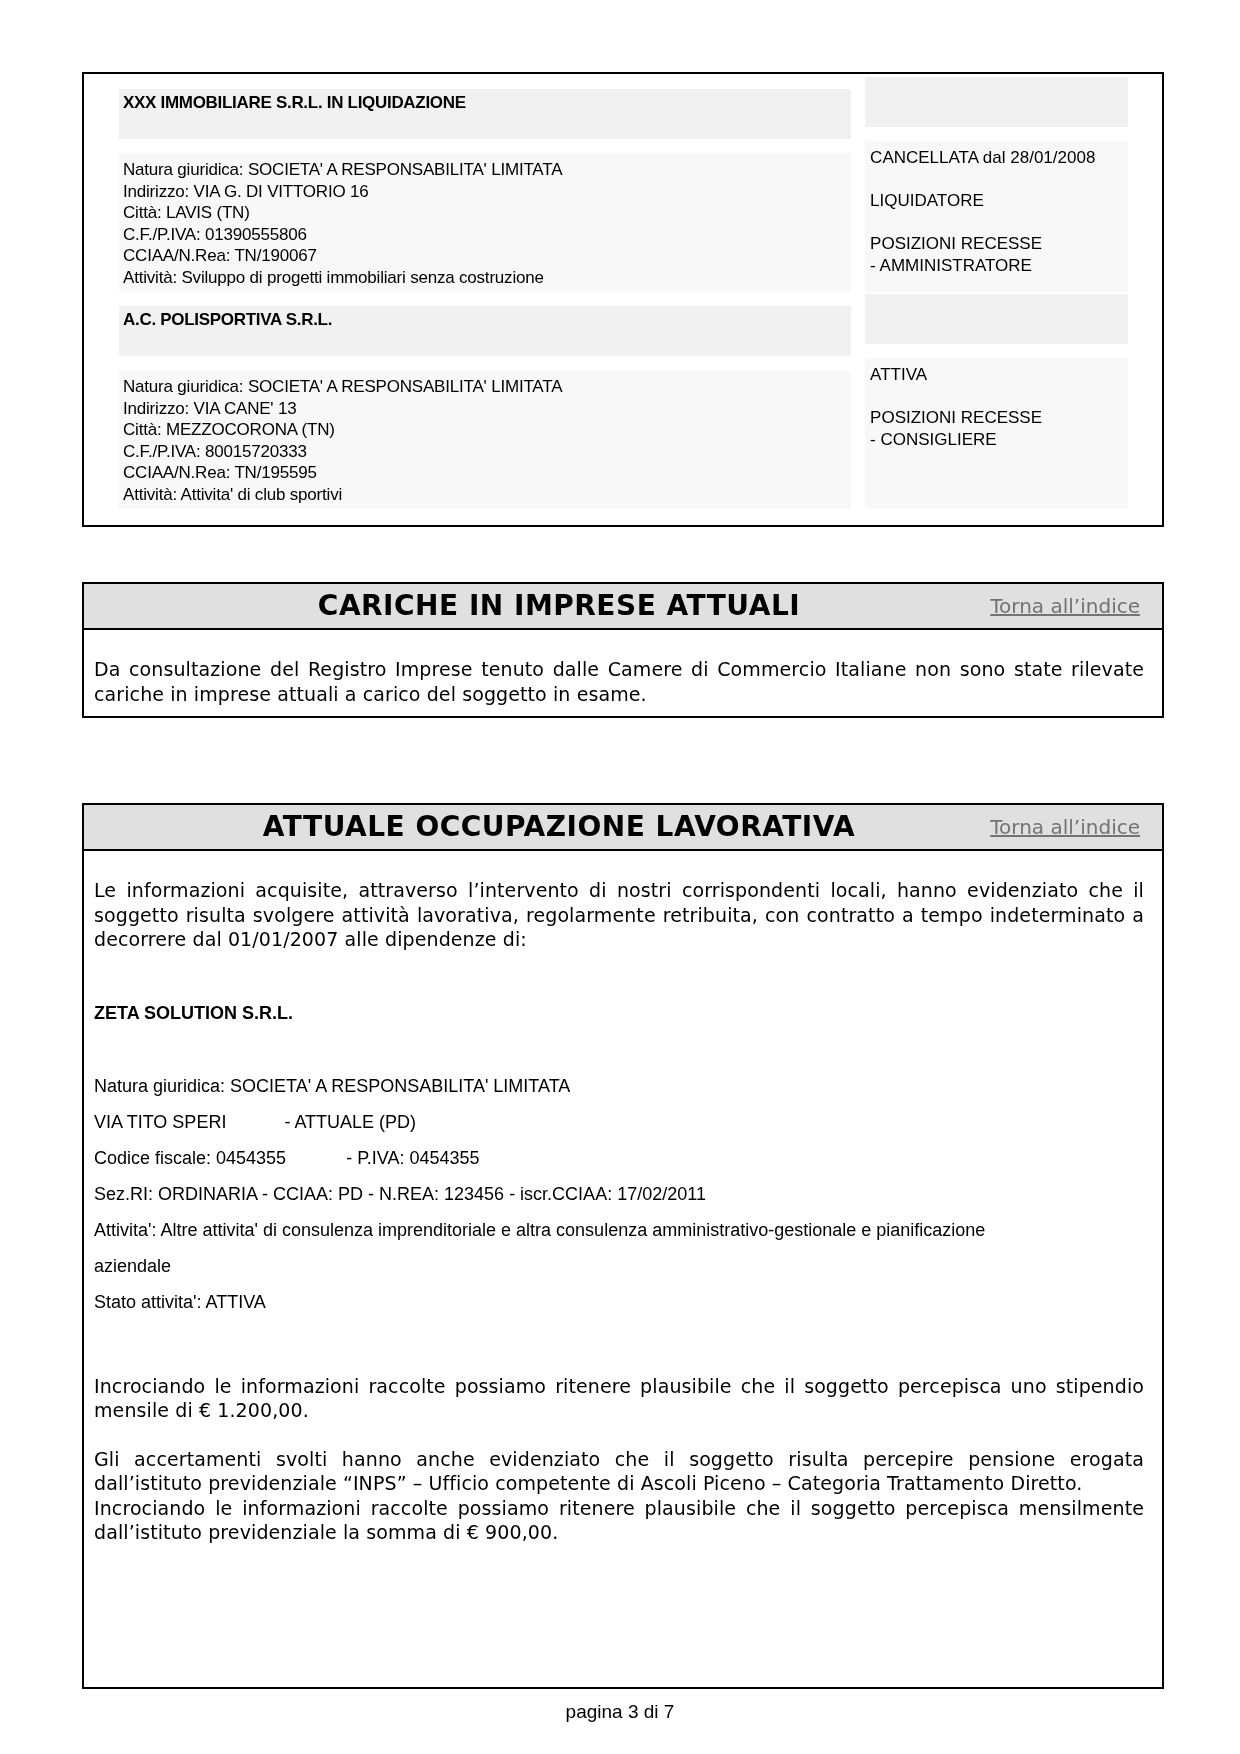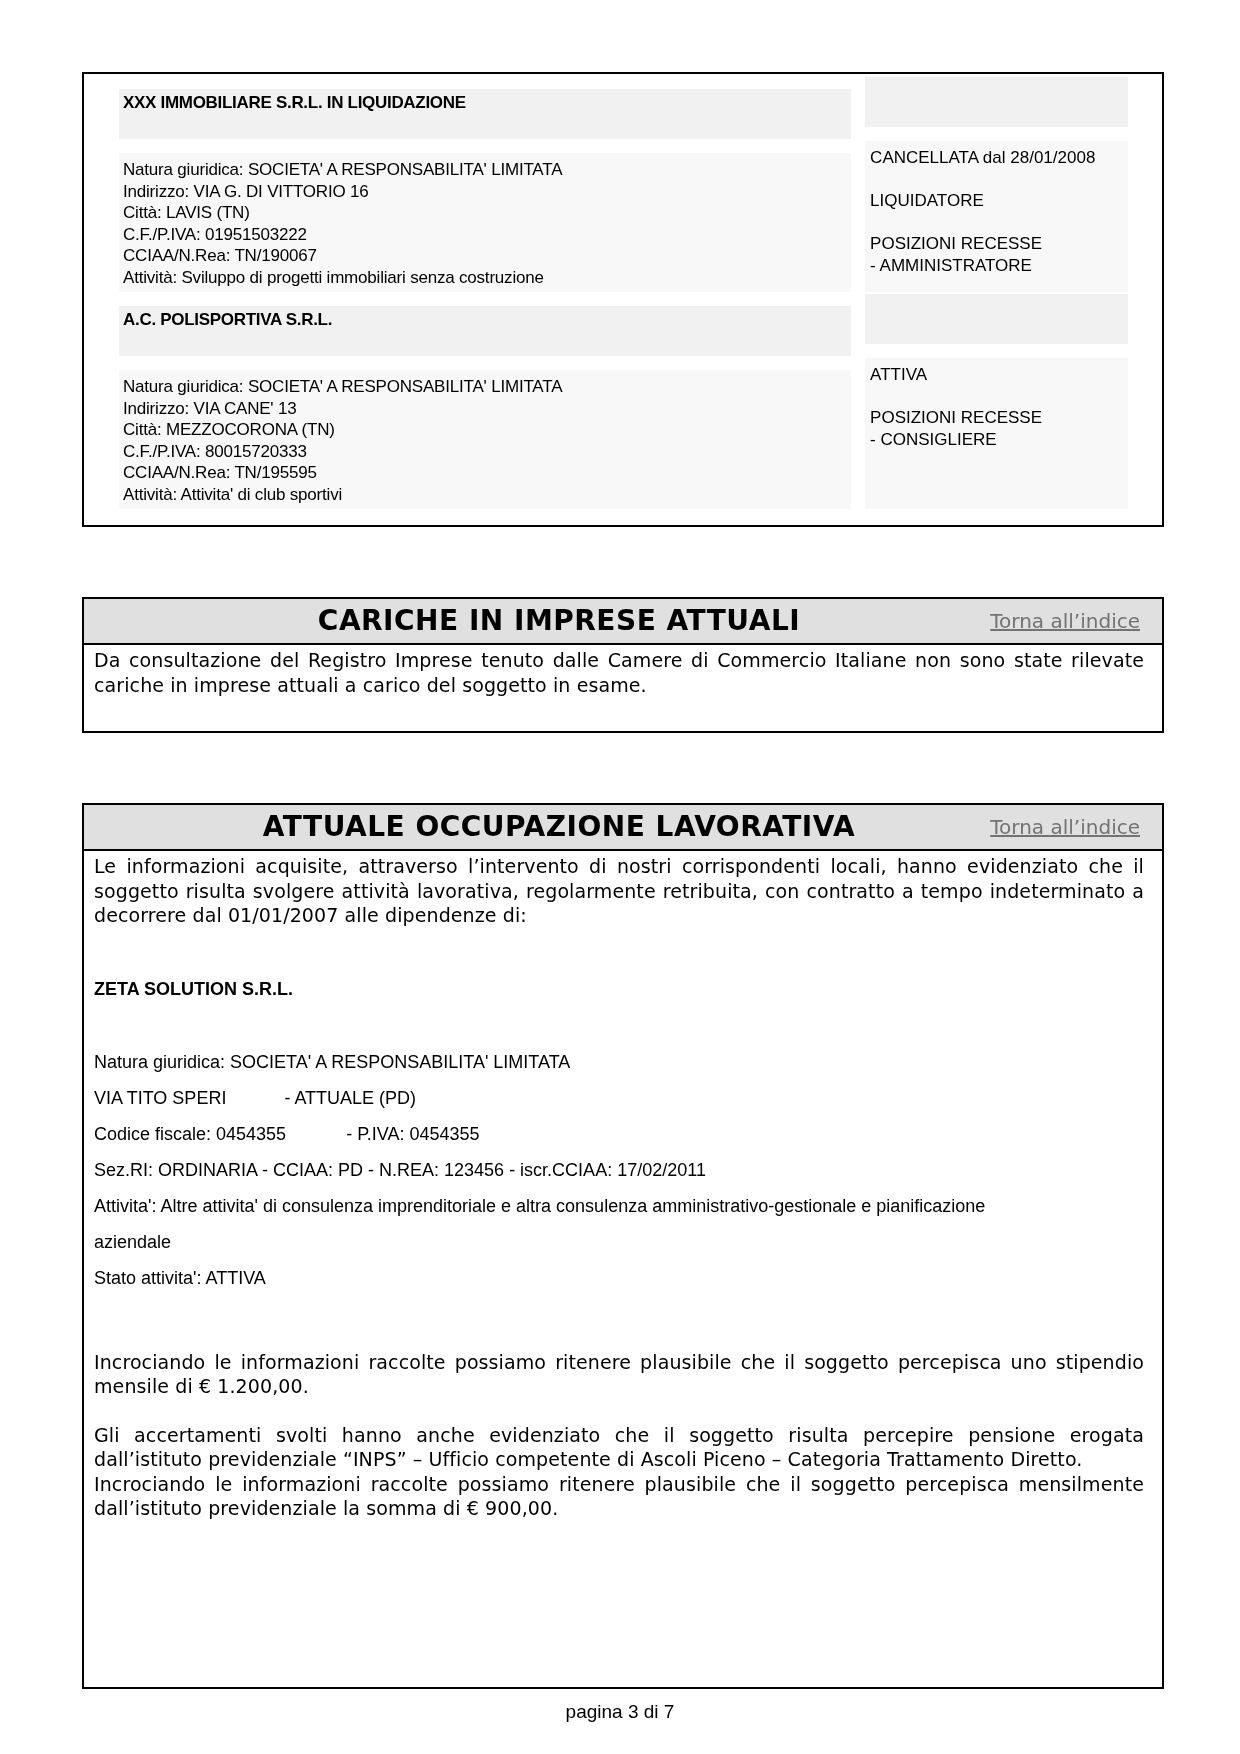--- a/index.html
+++ b/index.html
@@ -18,24 +18,24 @@
   .trow + .trow { margin-top:2px; }
   .cname { font-family:"Liberation Sans", sans-serif; font-weight:bold; font-size:17px; line-height:20px; letter-spacing:-0.3px; }
   .dline { font-family:"Liberation Sans", sans-serif; font-size:17px; line-height:21.5px; white-space:nowrap; letter-spacing:-0.2px; }
   .rline { font-family:"Liberation Sans", sans-serif; font-size:17px; line-height:21.5px; white-space:nowrap; }
   .gap { height:21.5px; }
 
   
   .shead { position:relative; height:44px; background:#e0e0e0; border-bottom:2px solid #000; }
   .stitle { position:absolute; left:0; width:950px; top:5px; text-align:center; font-family:"DejaVu Sans", sans-serif; font-weight:bold; font-size:28px; line-height:34px; letter-spacing:0.5px; }
   .slink { position:absolute; right:22px; top:10px; font-family:"DejaVu Sans", sans-serif; font-size:20px; line-height:24px; color:#737373; text-decoration:underline; cursor:pointer; }
-  .sbody { padding:3px 18px 0 10px; }
+  .sbody { padding:3px 18px 0 10px;margin-top:24px; }
   .para { font-family:"DejaVu Sans", sans-serif; font-size:19px; line-height:24.5px; text-align:justify; margin:0; letter-spacing:0.1px; }
 
-  #box2 { top:597px; height:132px; }
+  #box2 { top:582px; height:132px; }
   #box3 { top:803px; height:882px; }
 
   .company-name { font-family:"Liberation Sans", sans-serif; font-weight:bold; font-size:18px; line-height:22px; margin-top:50px; }
   .cline { font-family:"Liberation Sans", sans-serif; font-size:18px; line-height:36px; white-space:pre; }
   .redact { display:inline-block; width:60px; }
   .footer { position:absolute; left:0; width:1240px; top:1700px; text-align:center; font-family:"Liberation Sans", sans-serif; font-size:19px; line-height:24px; }
 </style>
 </head>
 <body>
 
@@ -46,21 +46,21 @@
       <div class="tcell-l">
           <div class="cname">XXX IMMOBILIARE S.R.L. IN LIQUIDAZIONE</div>
         </div>
       <div class="tcell-r"></div>
     </div>
     <div class="trow detail-row">
       <div class="tcell-l" style="padding-top:6px;padding-bottom:4px;">
         <div class="dline">Natura giuridica: SOCIETA' A RESPONSABILITA' LIMITATA</div>
         <div class="dline">Indirizzo: VIA G. DI VITTORIO 16</div>
         <div class="dline">Città: LAVIS (TN)</div>
-        <div class="dline">C.F./P.IVA: 01951503222</div>
+        <div class="dline">C.F./P.IVA: 01390555806</div>
         <div class="dline">CCIAA/N.Rea: TN/190067</div>
         <div class="dline">Attività: Sviluppo di progetti immobiliari senza costruzione</div>
       </div>
       <div class="tcell-r" style="padding-top:6px;">
         <div class="rline">CANCELLATA dal 28/01/2008</div>
         <div class="gap"></div>
         <div class="rline">LIQUIDATORE</div>
         <div class="gap"></div>
         <div class="rline">POSIZIONI RECESSE</div>
         <div class="rline">- AMMINISTRATORE</div>

